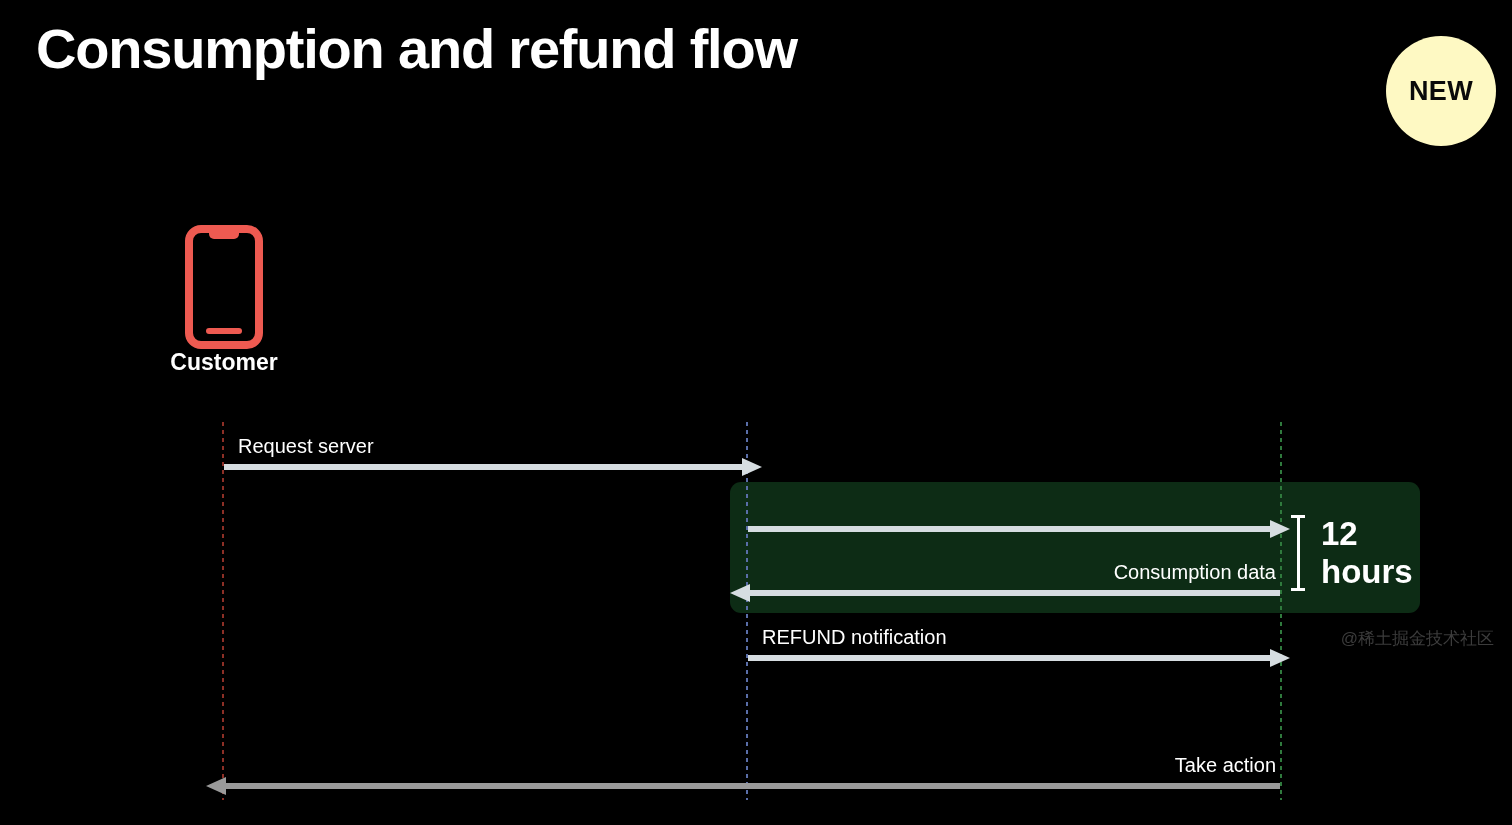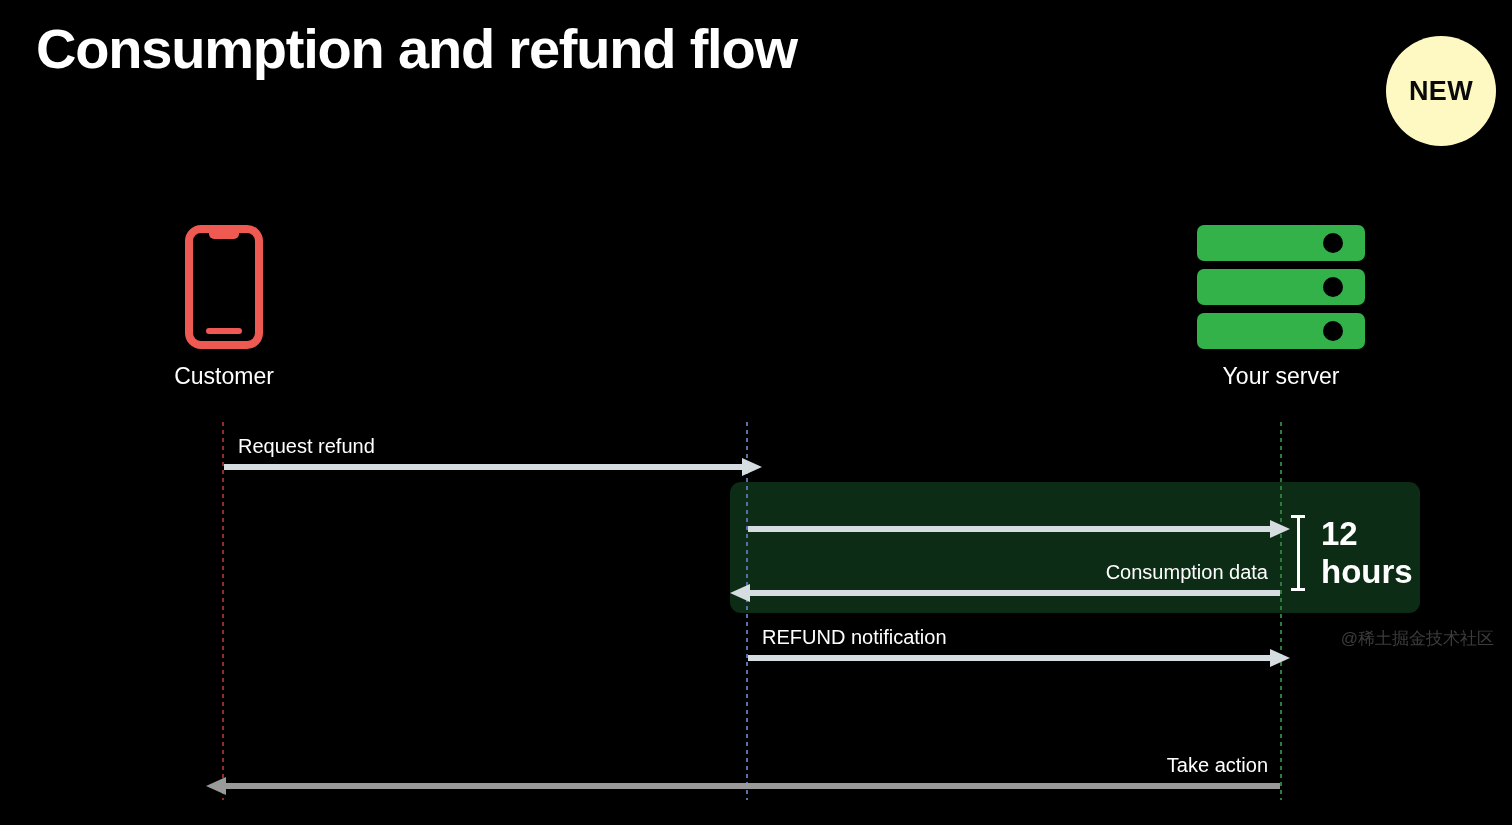--- a/index.html
+++ b/index.html
@@ -53,23 +53,22 @@
   }
 
   
   .actor {
     position: absolute;
     width: 300px;
     text-align: center;
   }
   .actor-label {
     font-size: 23px;
-    font-weight: normal;
+    font-weight: bold;
     color: #ffffff;
-    margin-top: 14px;
     white-space: nowrap;
   }
 
   .actor-customer { left: 74px; top: 225px; }
   .actor-appstore { left: 596px; top: 225px; }
   .actor-yourserver { left: 1131px; top: 225px; }
 
   
   .phone-icon {
     position: relative;
@@ -168,21 +167,21 @@
 
   .message-label {
     position: absolute;
     bottom: 12px;
     font-size: 20px;
     color: #ffffff;
     white-space: nowrap;
     line-height: 1.2;
   }
   .label-left  { left: 14px; }
-  .label-right { right: 12px; margin-top: 12px; }
+  .label-right { right: 4px; margin-top: 12px; }
 
   .arrow-line {
     position: absolute;
     bottom: 0;
     height: 6px;
     background: #d6dde1;
   }
   .arrow-head {
     position: absolute;
     bottom: -6px;
@@ -274,43 +273,29 @@
 
   <div class="actor actor-customer">
     <div class="phone-icon">
       <span class="phone-notch"></span>
       <span class="phone-home"></span>
     </div>
     <div class="actor-label">Customer</div>
   </div>
 
 
-  <div class="actor actor-yourserver">
-    <div class="server-icon server-green">
-      <div class="server-bar">
-        <span class="server-dot"></span>
-      </div>
-      <div class="server-bar">
-        <span class="server-dot"></span>
-      </div>
-      <div class="server-bar">
-        <span class="server-dot"></span>
-      </div>
-    </div>
-    <div class="actor-label">Your server</div>
-  </div>
 
   <div class="highlight-box"></div>
 
   <div class="lifeline lifeline-customer"></div>
   <div class="lifeline lifeline-appstore"></div>
   <div class="lifeline lifeline-yourserver"></div>
 
   <div class="message msg-request-refund">
-    <div class="message-label label-left">Request refund</div>
+    <div class="message-label label-left">Request server</div>
     <div class="arrow-line" style="left:0; right:0;"></div>
     <div class="arrow-head arrow-head-right"></div>
   </div>
 
   <div class="message msg-consumption-request">
     <div class="arrow-line" style="left:0; right:0;"></div>
     <div class="arrow-head arrow-head-right"></div>
   </div>
 
   <div class="message msg-consumption-data">

